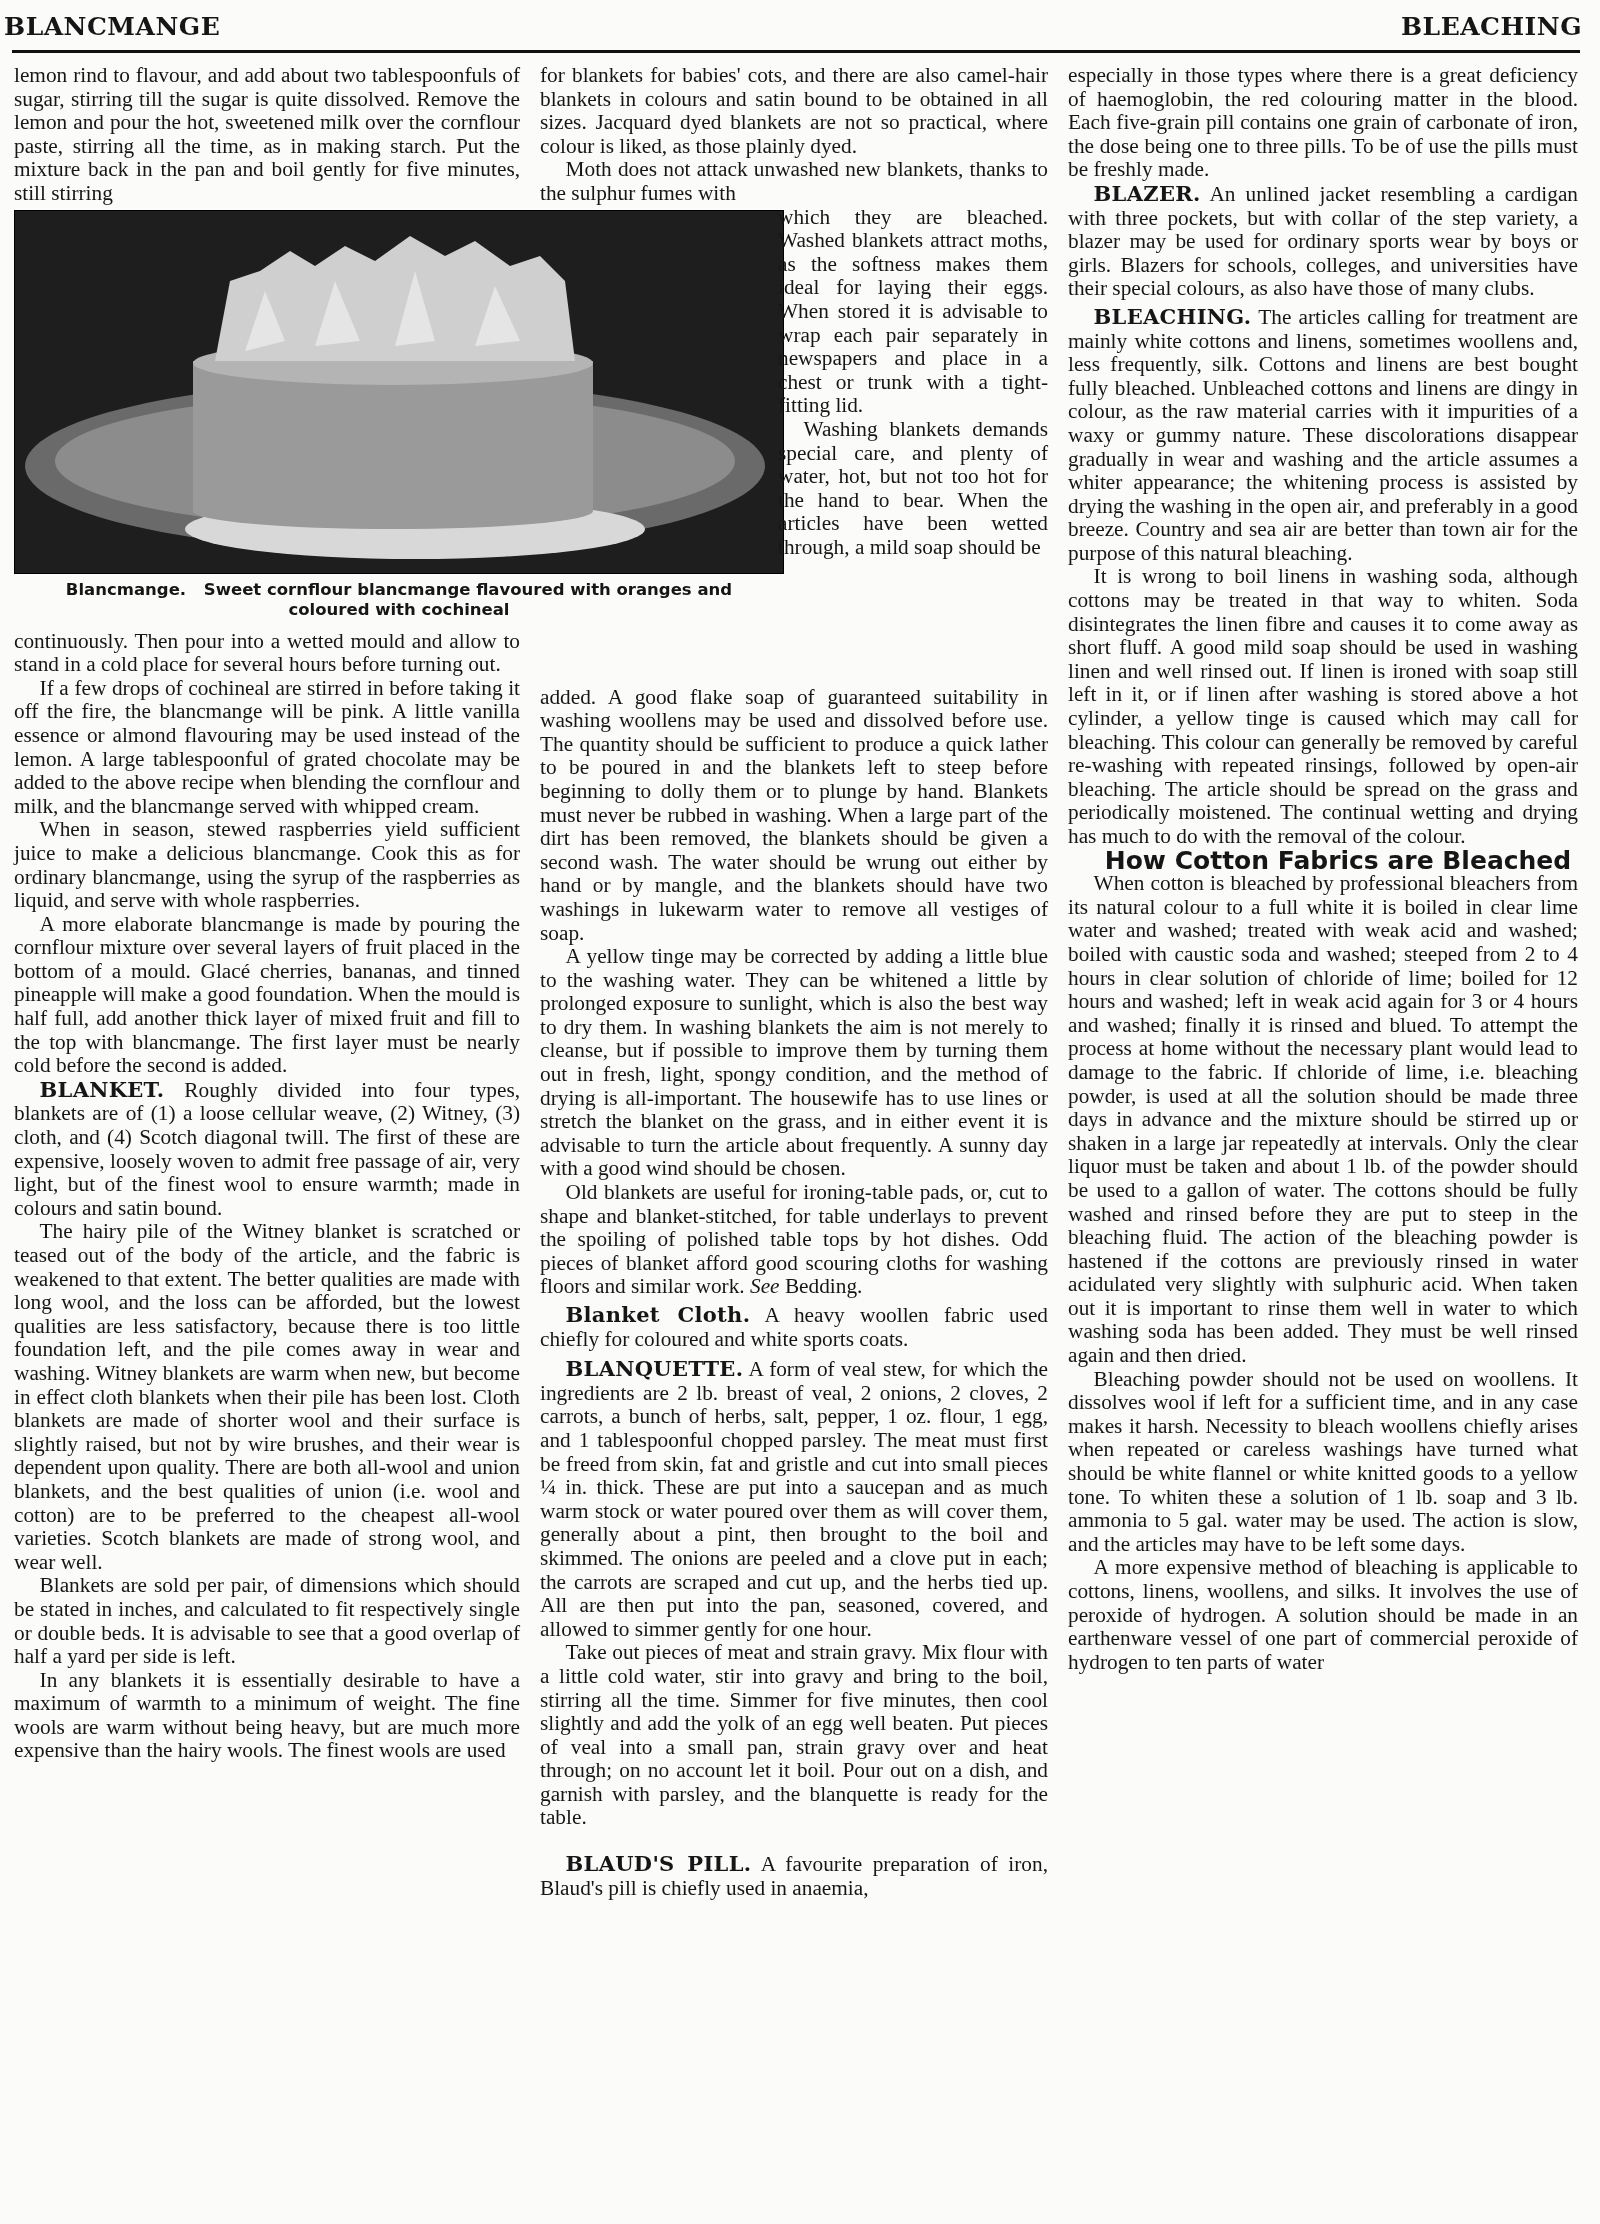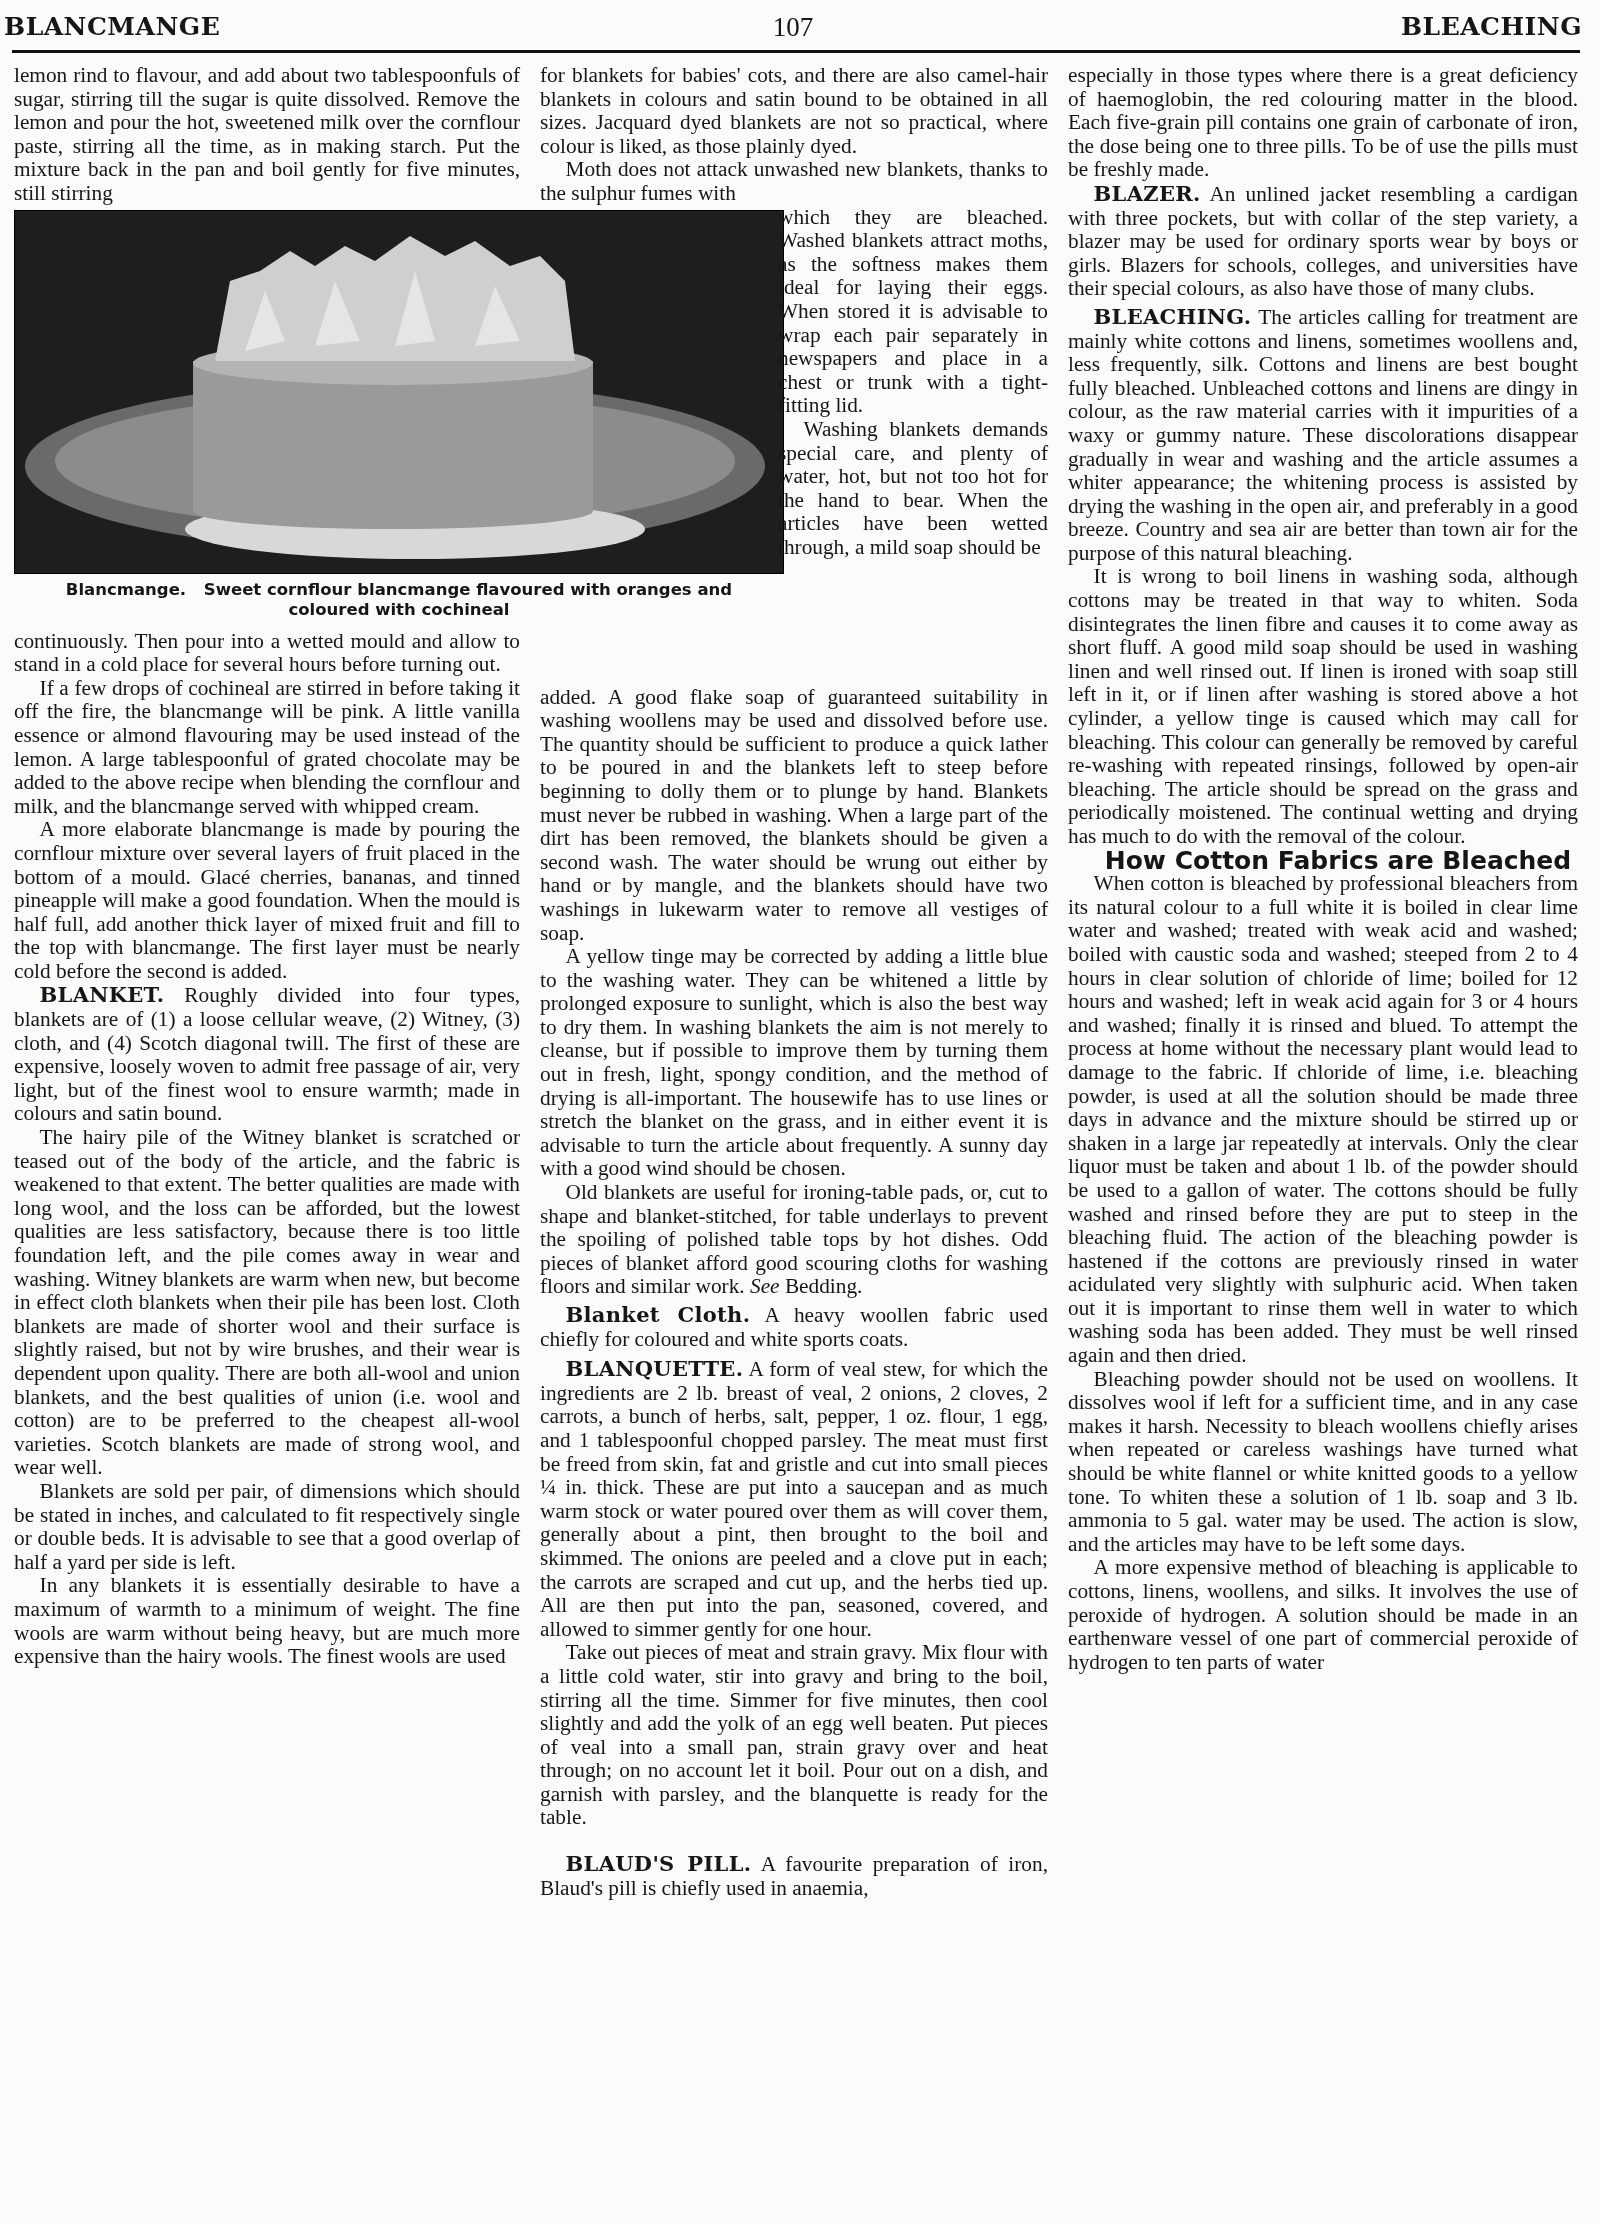--- a/index.html
+++ b/index.html
@@ -29,21 +29,20 @@
          text-align: center; margin-top: 6px; padding: 0 20px; }
   .caption .cap-label { margin-right: 12px; }
   .col2-wrap-spacer { float: left; width: 238px; height: 480px; }
   .spacer { height: 22px; }
 </style>
 </head>
 <body>
 
 <div class="header">
   <span class="hdr-left">BLANCMANGE</span>
-  <span class="hdr-num">107</span>
   <span class="hdr-right">BLEACHING</span>
 </div>
 <div class="rule"></div>
 
 <div class="col col1">
   <p class="noindent">lemon rind to flavour, and add about two tablespoonfuls of sugar, stirring till the sugar is quite dissolved. Remove the lemon and pour the hot, sweetened milk over the cornflour paste, stirring all the time, as in making starch. Put the mixture back in the pan and boil gently for five minutes, still stirring</p>
   <div class="photo-block">
     <div class="photo">
       <svg width="768" height="362" viewBox="0 0 768 362">
         <rect width="768" height="362" fill="#1e1e1e"></rect>
@@ -57,20 +56,21 @@
         <path d="M230 140 L250 80 L270 130 Z M300 135 L320 70 L345 130 Z M380 135 L400 60 L420 130 Z M460 135 L480 75 L505 130 Z" fill="#eeeeee" opacity="0.7"></path>
       </svg>
     </div>
     <div class="caption">
       <span class="cap-label">Blancmange.</span>
       <span>Sweet cornflour blancmange flavoured with oranges and coloured with cochineal</span>
     </div>
   </div>
   <p class="noindent" style="clear:both">continuously. Then pour into a wetted mould and allow to stand in a cold place for several hours before turning out.</p>
   <p>If a few drops of cochineal are stirred in before taking it off the fire, the blancmange will be pink. A little vanilla essence or almond flavouring may be used instead of the lemon. A large tablespoonful of grated chocolate may be added to the above recipe when blending the cornflour and milk, and the blancmange served with whipped cream.</p>
+  <p>When in season, stewed raspberries yield sufficient juice to make a delicious blancmange. Cook this as for ordinary blancmange, using the syrup of the raspberries as liquid, and serve with whole raspberries.</p>
   <p>A more elaborate blancmange is made by pouring the cornflour mixture over several layers of fruit placed in the bottom of a mould. Glacé cherries, bananas, and tinned pineapple will make a good foundation. When the mould is half full, add another thick layer of mixed fruit and fill to the top with blancmange. The first layer must be nearly cold before the second is added.</p>
   <p>
     <span class="hw">BLANKET.</span>
     <span>Roughly divided into four types, blankets are of (1) a loose cellular weave, (2) Witney, (3) cloth, and (4) Scotch diagonal twill. The first of these are expensive, loosely woven to admit free passage of air, very light, but of the finest wool to ensure warmth; made in colours and satin bound.</span>
   </p>
   <p>The hairy pile of the Witney blanket is scratched or teased out of the body of the article, and the fabric is weakened to that extent. The better qualities are made with long wool, and the loss can be afforded, but the lowest qualities are less satisfactory, because there is too little foundation left, and the pile comes away in wear and washing. Witney blankets are warm when new, but become in effect cloth blankets when their pile has been lost. Cloth blankets are made of shorter wool and their surface is slightly raised, but not by wire brushes, and their wear is dependent upon quality. There are both all-wool and union blankets, and the best qualities of union (i.e. wool and cotton) are to be preferred to the cheapest all-wool varieties. Scotch blankets are made of strong wool, and wear well.</p>
   <p>Blankets are sold per pair, of dimensions which should be stated in inches, and calculated to fit respectively single or double beds. It is advisable to see that a good overlap of half a yard per side is left.</p>
   <p>In any blankets it is essentially desirable to have a maximum of warmth to a minimum of weight. The fine wools are warm without being heavy, but are much more expensive than the hairy wools. The finest wools are used</p>
 </div>
 

